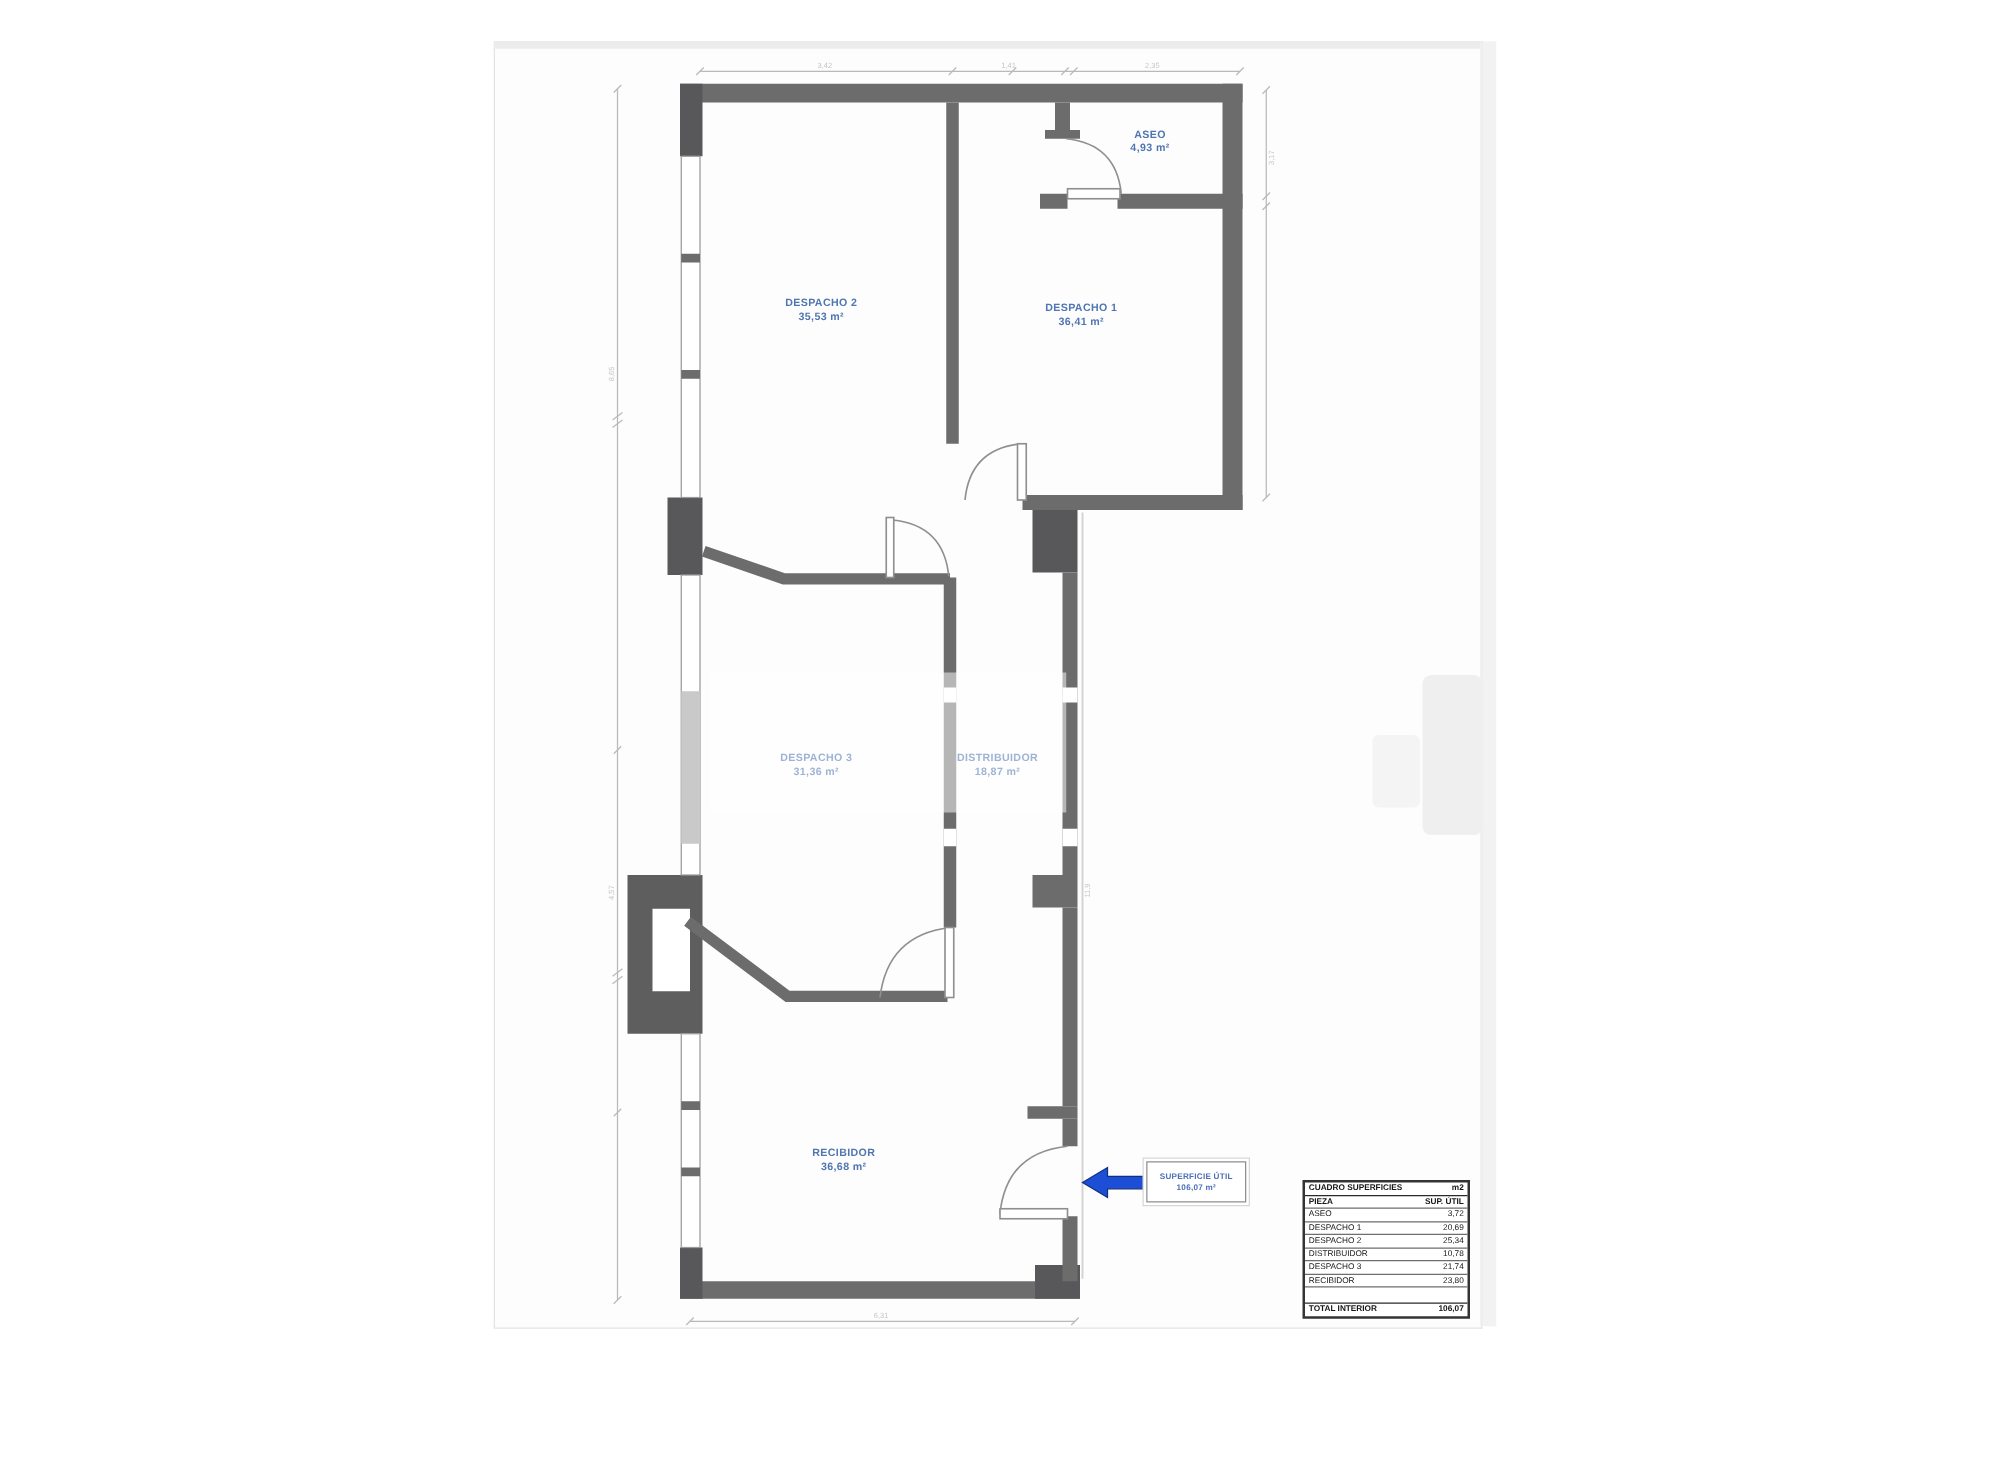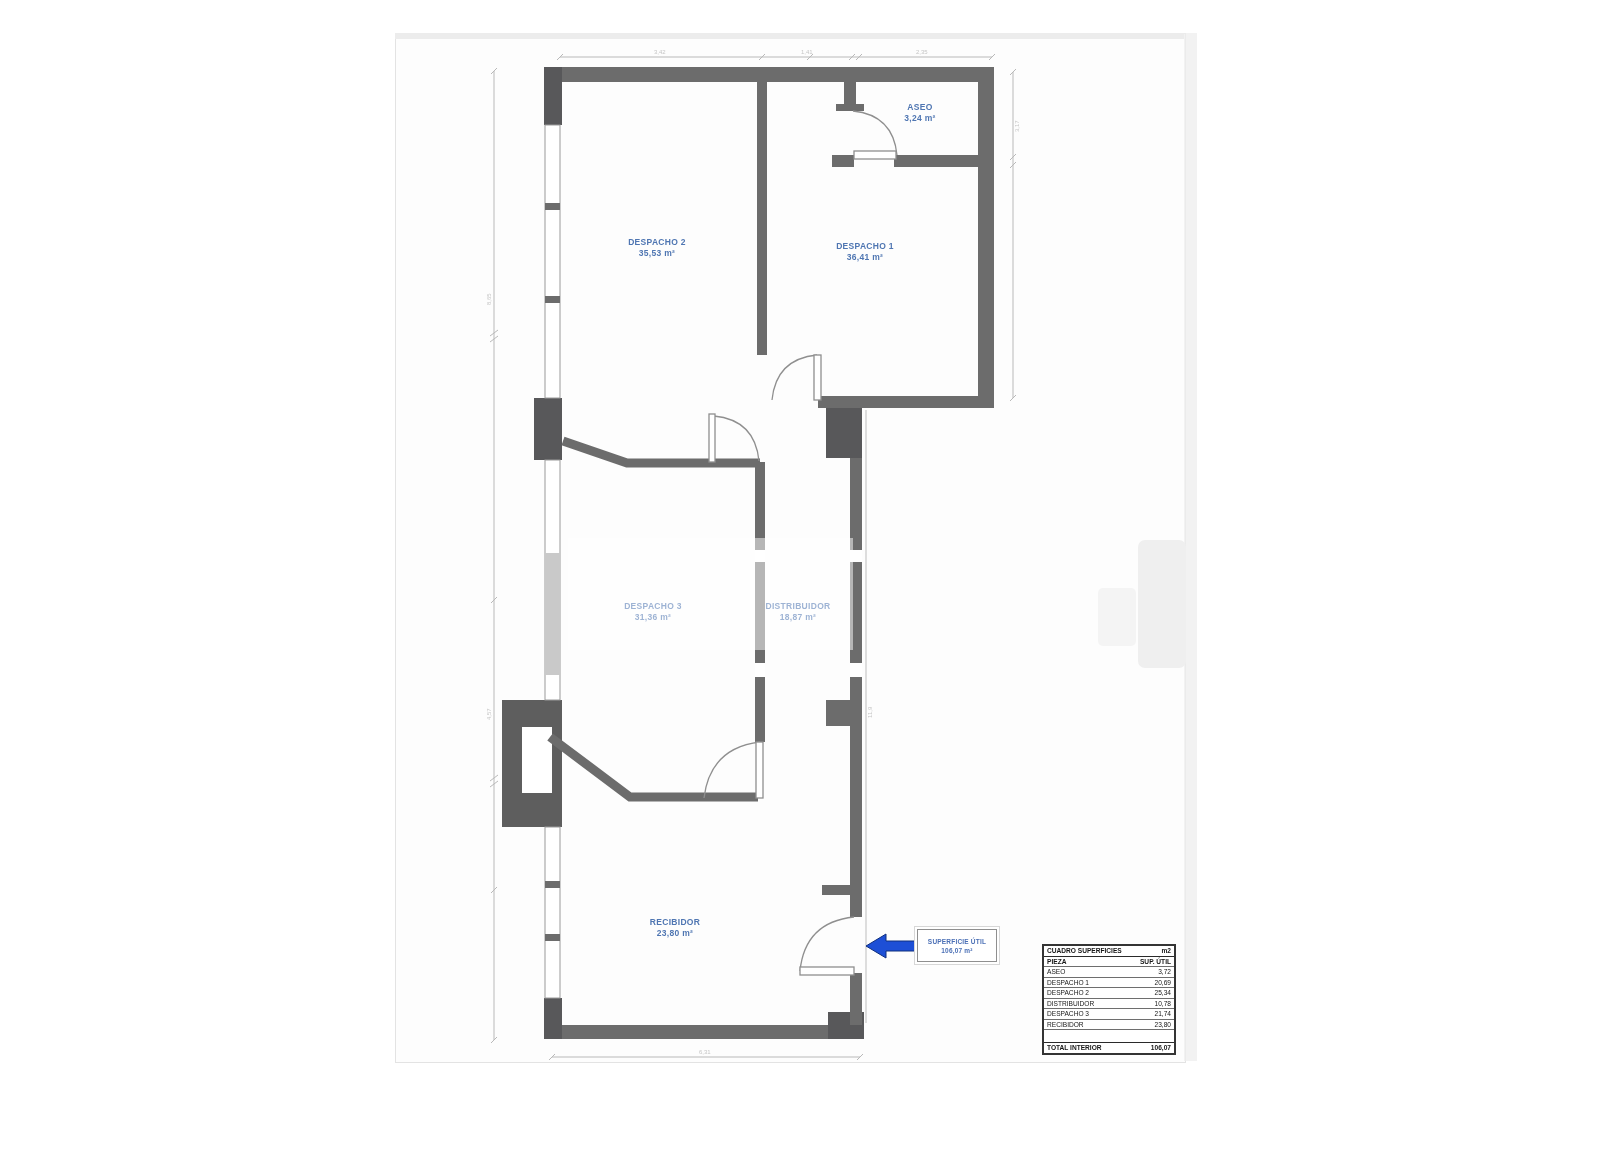--- a/index.html
+++ b/index.html
@@ -163,41 +163,41 @@
       </g>
     </g>
 
     <rect x="548" y="538" width="285" height="112" fill="#ffffff" opacity="0.5"></rect>
 
     <polygon points="846,946 866,934 866,941 897,941 897,951 866,951 866,958" fill="#1d4fd6" stroke="#10307e" stroke-width="1"></polygon>
   </svg>
 
   <div class="room-label" style="left:900px;top:113px;">
     <div>ASEO</div>
-      <div>3,24 m²</div>
+      <div>4,93 m²</div>
   </div>
   <div class="room-label" style="left:637px;top:248px;">
     <div>DESPACHO 2</div>
       <div>35,53 m²</div>
   </div>
   <div class="room-label" style="left:845px;top:252px;">
     <div>DESPACHO 1</div>
       <div>36,41 m²</div>
   </div>
   <div class="room-label faded" style="left:633px;top:612px;">
     <div>DESPACHO 3</div>
       <div>31,36 m²</div>
   </div>
   <div class="room-label faded" style="left:778px;top:612px;">
     <div>DISTRIBUIDOR</div>
       <div>18,87 m²</div>
   </div>
   <div class="room-label" style="left:655px;top:928px;">
     <div>RECIBIDOR</div>
-      <div>23,80 m²</div>
+      <div>36,68 m²</div>
   </div>
 
   <div class="callout">
     <div>SUPERFICIE ÚTIL</div>
     <div>106,07 m²</div>
   </div>
 
   <div class="stable">
     <div class="tr bold head">
       <span>CUADRO SUPERFICIES</span>

